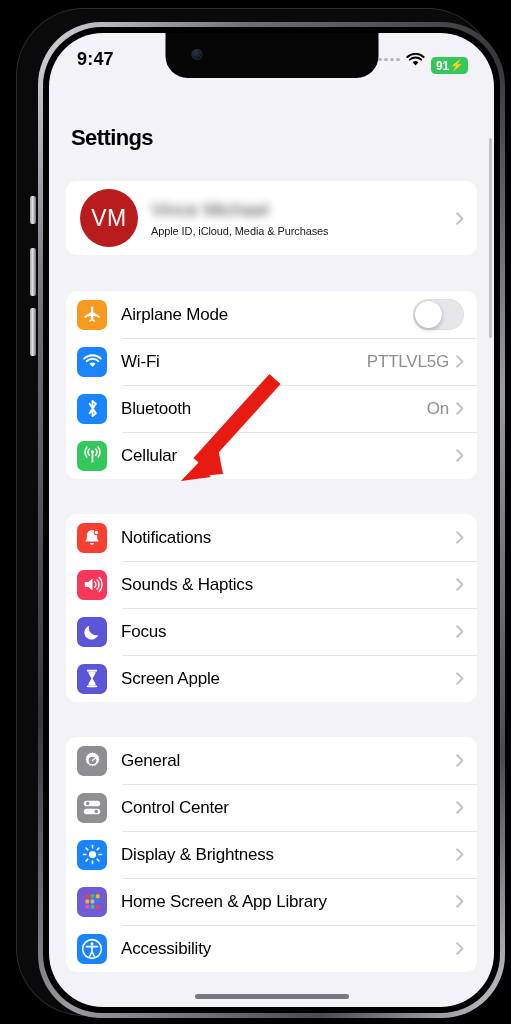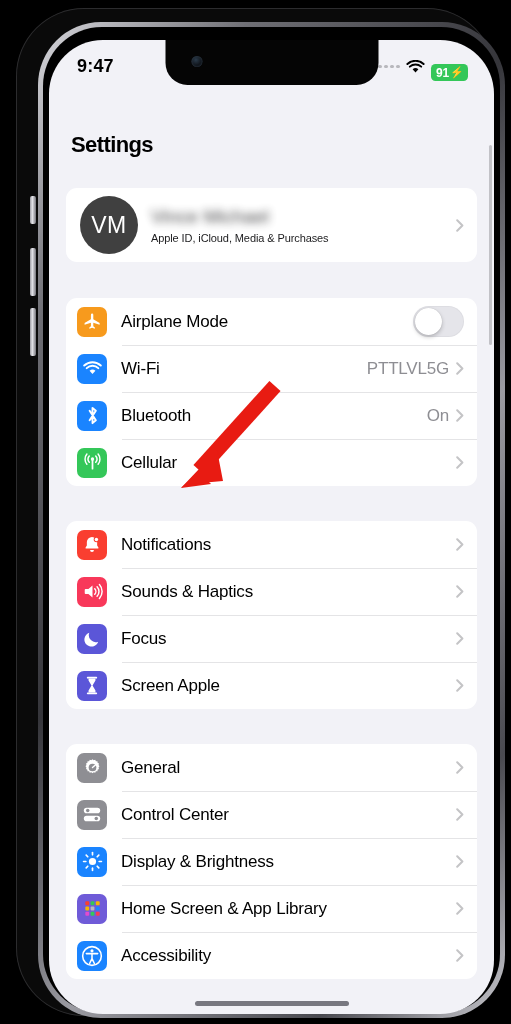--- a/index.html
+++ b/index.html
@@ -25,21 +25,21 @@
     border-radius: 63px;
     background: linear-gradient(125deg,#d9d9de 0%,#6f6f75 18%,#35353a 42%,#9b9ba2 62%,#4a4a50 84%,#c9c9cf 100%);
   }
   .phone-inner {
     position: absolute; left: 27px; top: 19px;
     width: 457px; height: 986px;
     border-radius: 59px;
     background: #000;
   }
   .screen {
-    position: absolute; left: 33px; top: 32px;
+    position: absolute; left: 33px; top: 25px;
     width: 445px; height: 974px;
     border-radius: 54px;
     background: #f2f2f7;
     overflow: hidden;
   }
 
   
   .btn-side {
     position: absolute;
     background: linear-gradient(90deg,#9c9ca3,#e3e3e8 40%,#74747a);
@@ -129,21 +129,21 @@
   }
   .chev svg { display: block; }
 
   
   .appleid {
     display: flex; align-items: center; height: 74px;
     padding-left: 14px; padding-right: 13px;
   }
   .avatar {
     width: 58px; height: 58px; border-radius: 50%;
-    background: #404040; color: #fff;
+    background: #b91c1c; color: #fff;
     display: flex; align-items: center; justify-content: center;
     font-size: 23px; letter-spacing: 0.5px;
     flex: 0 0 58px; margin-right: 13px;
   }
   .appleid-text { flex: 1; min-width: 0; }
   .appleid-name {
     font-size: 19px; color: #1c1c1e; font-weight: 500;
     filter: blur(4.2px); opacity: 0.82;
     width: 150px; margin-bottom: 4px; white-space: nowrap;
   }

